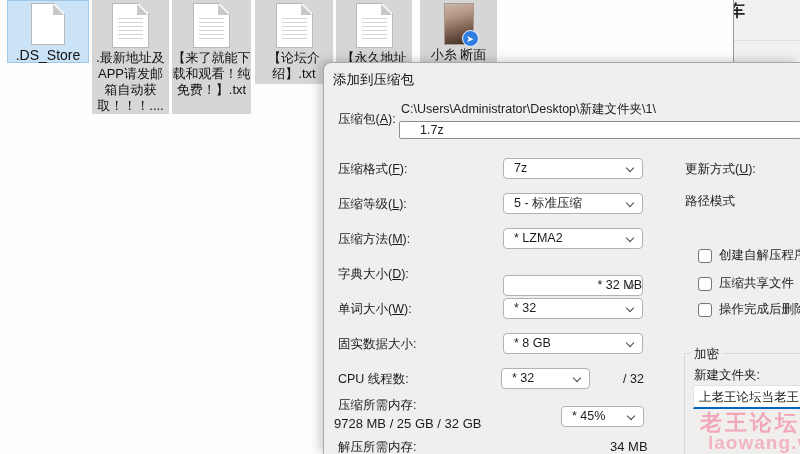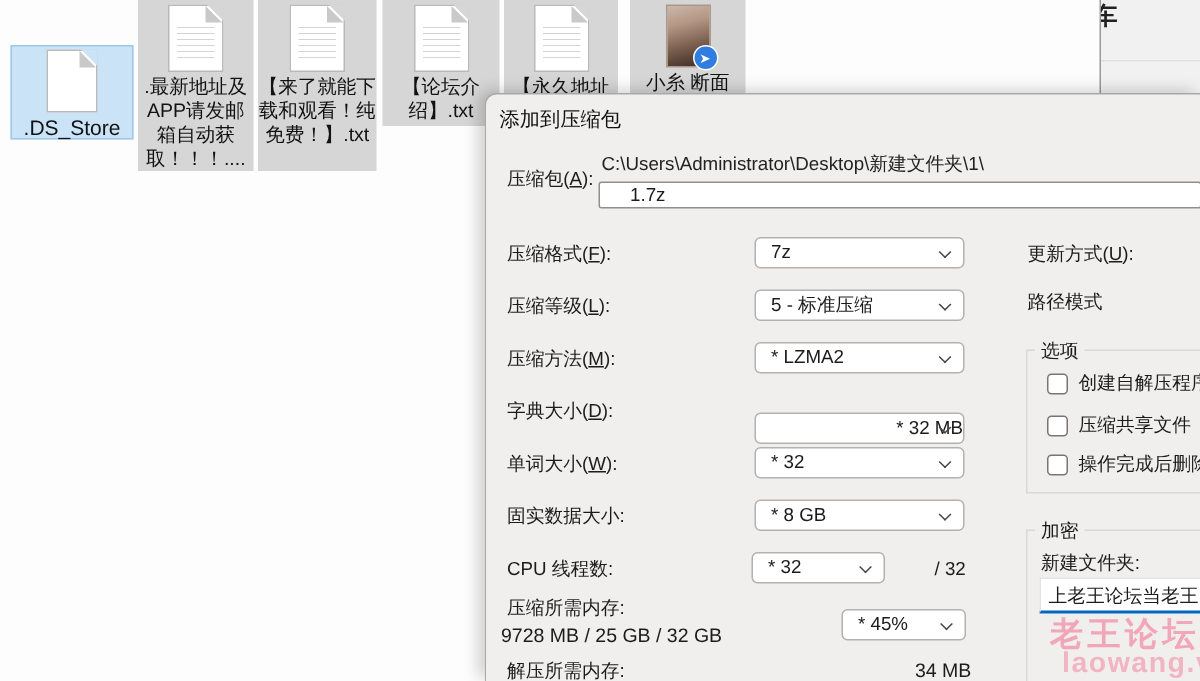--- a/index.html
+++ b/index.html
@@ -103,21 +103,21 @@
   .wm1 { left:376px; top:345px; font-size:22px; letter-spacing:3px; color:rgba(243,108,140,0.55); }
   .wm2 { left:384px; top:369px; font-size:19px; letter-spacing:1px; color:rgba(243,108,140,0.45); }
   .memvals { position:absolute; font-size:13px; color:#1b1b1b; white-space:nowrap; }
   u { text-decoration:underline; }
 </style>
 </head>
 <body>
 
 <div>
 
-  <div class="tile selected" style="left:7px;width:82px;height:63px;margin-top:30px;">
+  <div class="tile selected" style="left:7px;width:82px;height:63px;">
     <div class="bg"></div>
     <div class="page" style="width:34px;height:42px;">
       <span class="foldline"></span>
         <span class="fold"></span>
     </div>
     <div class="tile-label" style="font-size:14px;">.DS_Store</div>
   </div>
 
   <div class="tile" style="left:92px;width:77px;height:114px;">
     <div class="bg"></div>
@@ -205,23 +205,20 @@
 
   <div class="lbl" style="left:14px;top:334px;">压缩所需内存:</div>
   <div class="memvals" style="left:10px;top:353px;text-align:right;">9728 MB / 25 GB / 32 GB</div>
   <div class="dd" style="left:237px;top:343px;width:83px;"><span>* 45%</span><span class="chev"></span></div>
   <div class="lbl" style="left:14px;top:376px;">解压所需内存:</div>
   <div class="memvals" style="left:286px;top:376px;">34 MB</div>
 
   <div class="lbl mn" style="left:361px;top:98px;">更新方式(<u>U</u>):</div>
   <div class="lbl" style="left:361px;top:130px;">路径模式</div>
 
-  <div class="group" style="top:170px;height:96px;">
-    <span class="gl">选项</span>
-  </div>
   <div class="cbrow" style="top:184px;">
     <span class="cb"></span>
     <span class="cblbl">创建自解压程序(X</span>
   </div>
   <div class="cbrow" style="top:212px;">
     <span class="cb"></span>
     <span class="cblbl">压缩共享文件</span>
   </div>
   <div class="cbrow" style="top:238px;">
     <span class="cb"></span>

